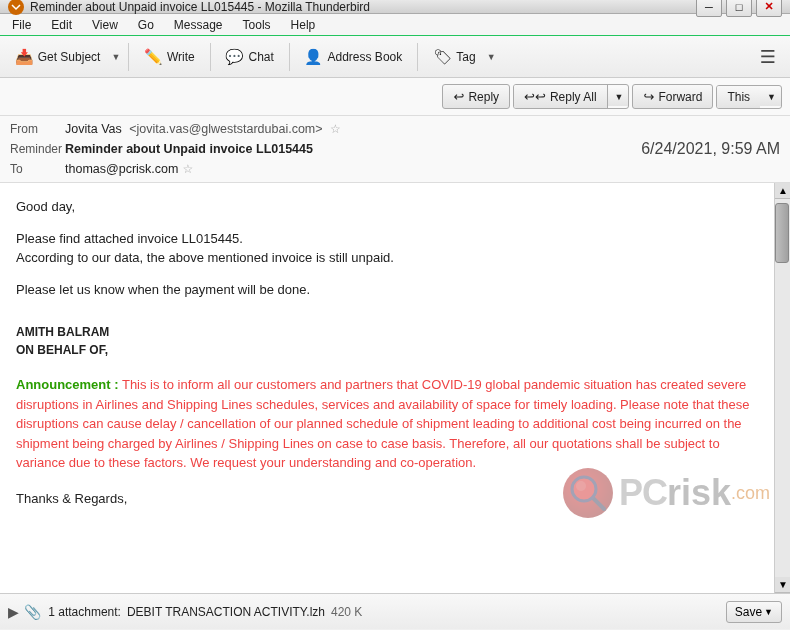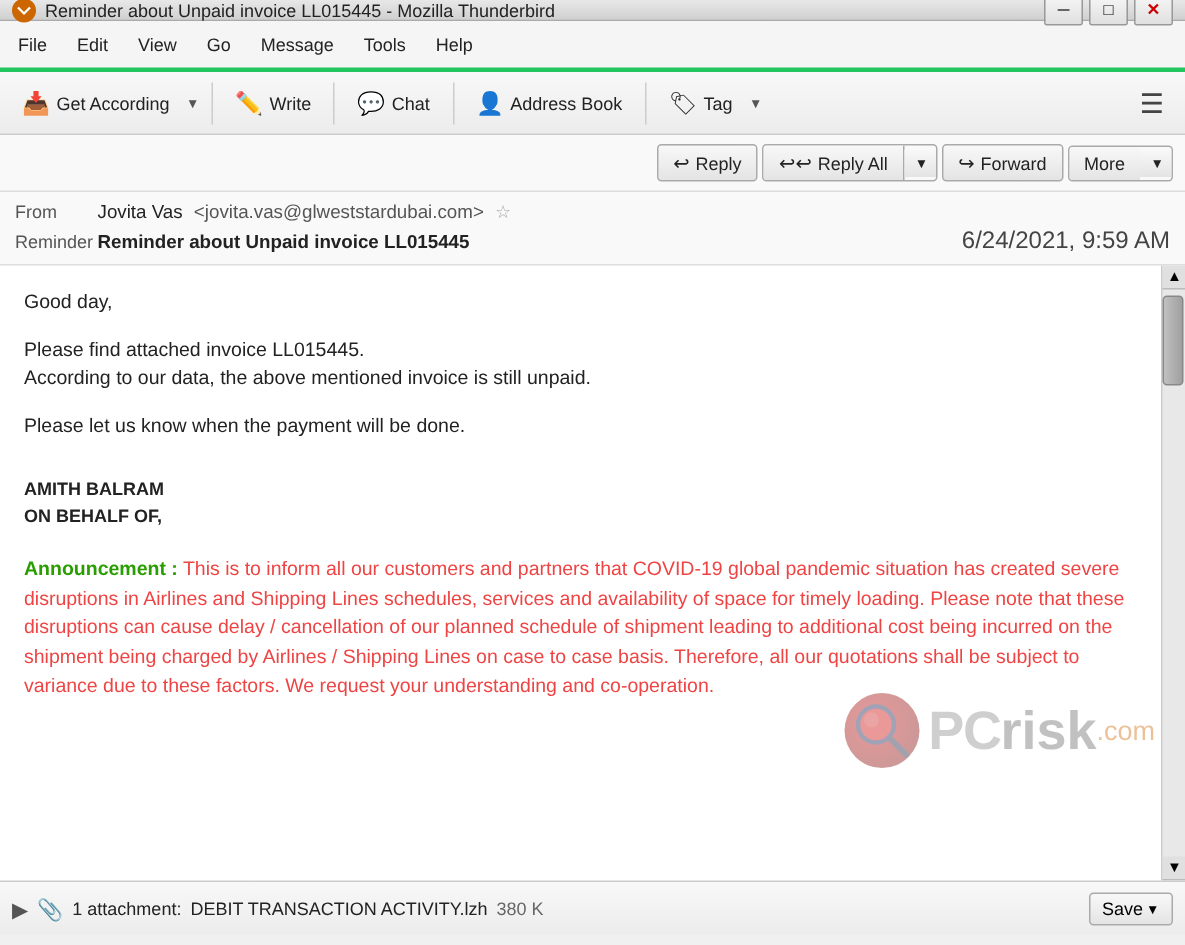--- a/index.html
+++ b/index.html
@@ -37,25 +37,25 @@
       background: linear-gradient(to bottom, #f5f5f5, #e0e0e0);
       cursor: pointer;
       display: flex; align-items: center; justify-content: center;
       font-size: 11px;
       border-radius: 2px;
     }
 
     
     .menu-bar {
       background: #f5f5f5;
-      height: 34px;
+      height: 22px;
       display: flex;
       align-items: center;
       padding: 0 4px;
-      border-bottom: 3px solid #22c55e;
+      border-bottom: 1px solid #22c55e;
       gap: 4px;
     }
     .menu-item {
       padding: 2px 8px;
       font-size: 12px;
       color: #222;
       cursor: pointer;
       border-radius: 2px;
     }
 
@@ -282,21 +282,21 @@
   <span class="menu-item">Go</span>
   <span class="menu-item">Message</span>
   <span class="menu-item">Tools</span>
   <span class="menu-item">Help</span>
 </div>
 
 <div class="toolbar">
   <div class="tb-tool-with-arrow">
     <div class="tb-tool">
       <span class="tb-tool-icon">📥</span>
-      <span>Get According</span>
+      <span>Get Subject</span>
     </div>
     <span class="tb-dropdown-arrow">▼</span>
   </div>
 
   <div class="tb-divider"></div>
 
   <div class="tb-tool">
     <span class="tb-tool-icon">✏️</span>
     <span>Write</span>
   </div>
@@ -342,21 +342,21 @@
       <button class="action-btn" style="border:none;border-radius:0;padding:4px 5px;">
         <span class="action-btn-arrow">▼</span>
       </button>
     </div>
     <button class="action-btn">
       <span class="action-btn-icon">↪</span>
       <span>Forward</span>
     </button>
     <div style="display:flex;align-items:center;border:1px solid #aaa;border-radius:3px;overflow:hidden;">
       <button class="action-btn" style="border:none;border-radius:0;">
-        <span>More</span>
+        <span>This</span>
       </button>
       <button class="action-btn" style="border:none;border-radius:0;padding:4px 5px;">
         <span class="action-btn-arrow">▼</span>
       </button>
     </div>
   </div>
 
   <div class="email-meta">
     <div class="email-meta-row">
       <span class="email-meta-label">From</span>
@@ -364,40 +364,46 @@
         <span>Jovita Vas</span>
         <span style="color:#555;margin-left:4px;">&lt;jovita.vas@glweststardubai.com&gt;</span>
         <span class="star-icon">☆</span>
       </span>
     </div>
     <div class="email-meta-row">
       <span class="email-meta-label">Reminder</span>
       <span class="email-meta-value subject">Reminder about Unpaid invoice LL015445</span>
       <span class="email-meta-date">6/24/2021, 9:59 AM</span>
     </div>
+    <div class="email-meta-row">
+      <span class="email-meta-label">To</span>
+      <span class="email-meta-value">thomas@pcrisk.com</span>
+      <span class="star-icon">☆</span>
+    </div>
   </div>
 </div>
 
 <div class="email-body-container">
   <div class="email-body">
     <p style="margin-bottom:12px;">Good day,</p>
 
     <p>Please find attached invoice LL015445.</p>
     <p style="margin-bottom:12px;">According to our data, the above mentioned invoice is still unpaid.</p>
 
     <p style="margin-bottom:24px;">Please let us know when the payment will be done.</p>
 
     <p class="sig-bold">AMITH BALRAM</p>
     <p class="sig-bold" style="margin-bottom:16px;">ON BEHALF OF,</p>
 
     <p style="margin-bottom:16px;">
       <span class="announcement-label">Announcement :</span>
       <span class="announcement-text"> This is to inform all our customers and partners that COVID-19 global pandemic situation has created severe disruptions in Airlines and Shipping Lines schedules, services and availability of space for timely loading. Please note that these disruptions can cause delay / cancellation of our planned schedule of shipment leading to additional cost being incurred on the shipment being charged by Airlines / Shipping Lines on case to case basis. Therefore, all our quotations shall be subject to variance due to these factors. We request your understanding and co-operation.</span>
     </p>
 
+    <p style="margin-top:16px;">Thanks &amp; Regards,</p>
 
     <div class="pcrisk-container">
       <div class="pcrisk-circle">
         <svg width="44" height="44" viewBox="0 0 44 44">
           <circle cx="18" cy="18" r="12" fill="#cc0000" stroke="#220022" stroke-width="2"></circle>
           <circle cx="15" cy="15" r="5" fill="#cc3333" opacity="0.6"></circle>
           <line x1="27" y1="27" x2="38" y2="38" stroke="#1a1a3a" stroke-width="4" stroke-linecap="round"></line>
           <circle cx="18" cy="18" r="12" fill="none" stroke="#1a1a4a" stroke-width="3"></circle>
         </svg>
       </div>
@@ -412,18 +418,18 @@
     <div class="scrollbar-thumb"></div>
     <div class="scrollbar-arrow" style="position:absolute;bottom:0;width:16px;">▼</div>
   </div>
 </div>
 
 <div class="attachment-bar">
   <span class="att-expand">▶</span>
   <span class="att-icon">📎</span>
   <span class="att-text">1 attachment:</span>
   <span class="att-text">DEBIT TRANSACTION ACTIVITY.lzh</span>
-  <span class="att-size">380 K</span>
+  <span class="att-size">420 K</span>
   <div class="att-save-btn">
     <span>Save</span>
     <span style="font-size:9px;">▼</span>
   </div>
 </div>
 
 </body></html>

